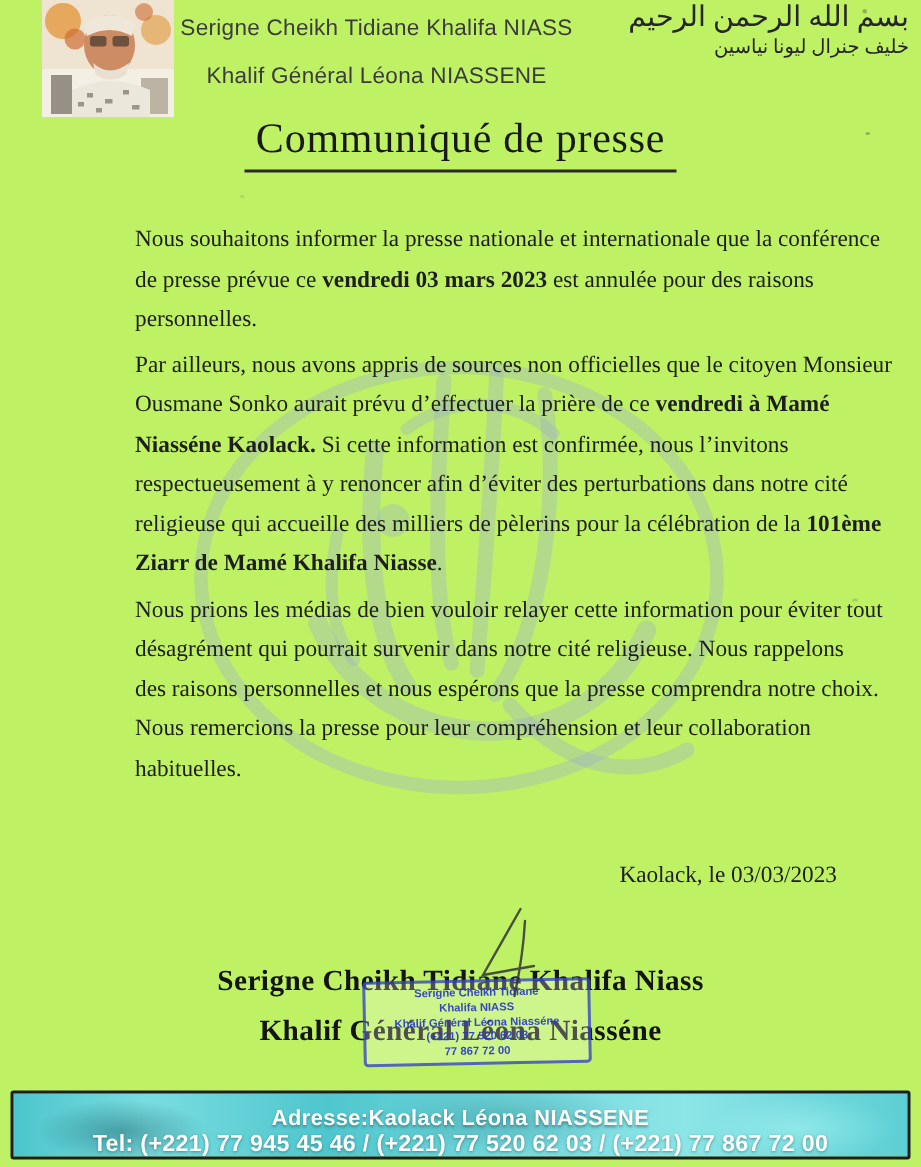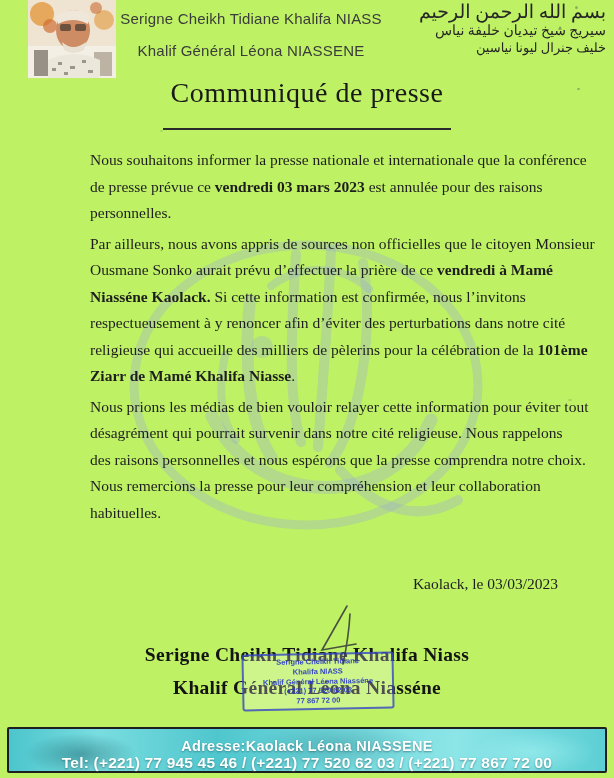--- a/index.html
+++ b/index.html
@@ -20,21 +20,21 @@
     position:absolute;right:8px;top:1px;text-align:right;direction:rtl;
     font-family:Liberation Serif, serif;color:#262626;line-height:1.18;
   }
   .ar1{font-size:19px;}
   .ar2{font-size:14px;}
   .ar3{font-size:13px;}
   
   .title-wrap{position:absolute;top:77px;left:0;width:100%;text-align:center;z-index:2;}
   .title{
     display:inline-block;font-size:28px;letter-spacing:.5px;color:#191919;
-    border-bottom:2px solid #2a2a2a;padding:0 8px 19px 8px;
+    border-bottom:2px solid #2a2a2a;padding:0 8px 4px 8px;
   }
   
   .watermark{position:absolute;left:0;top:0;z-index:0;pointer-events:none;}
   
   .body-text{
     position:absolute;left:62px;top:147px;width:502px;z-index:1;
     font-size:15.5px;line-height:26.5px;color:#1e1e1e;
   }
   .para{margin:0 0 4px 0;}
   .tline{white-space:nowrap;margin-left:28px;}
@@ -122,21 +122,20 @@
     </g>
   </svg>
 
   <div class="hdr-names">
     <div class="hdr-name1">Serigne Cheikh Tidiane Khalifa NIASS</div>
     <div class="hdr-name2">Khalif Général Léona NIASSENE</div>
   </div>
 
   <div class="hdr-arabic">
     <div class="ar1">بسم الله الرحمن الرحيم</div>
-    <div class="ar2">سيريج شيخ تيديان خليفة نياس</div>
     <div class="ar3">خليف جنرال ليونا نياسين</div>
   </div>
 
   <div class="title-wrap">
     <span class="title">Communiqué de presse</span>
   </div>
 
   <div class="body-text">
     <div class="para">
         <div class="tline"><span>Nous souhaitons informer la presse nationale et internationale que la conférence</span></div>

